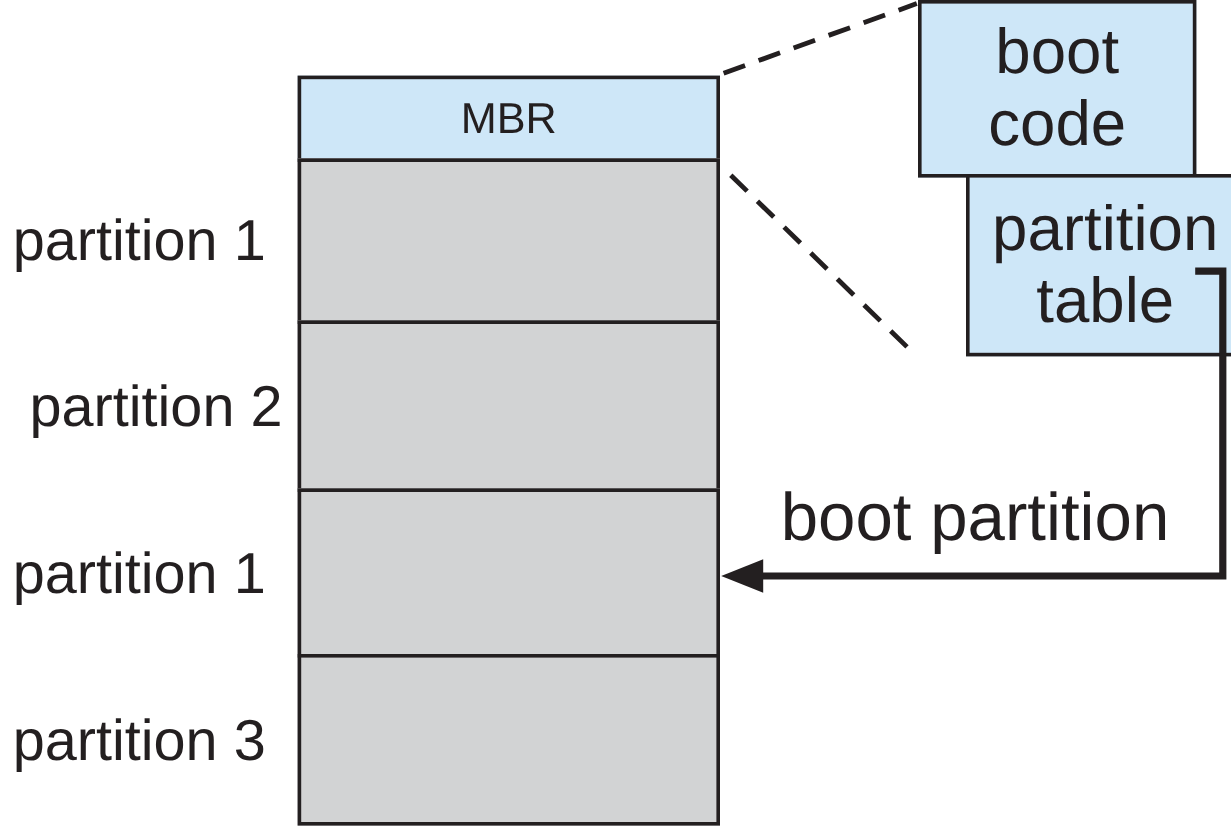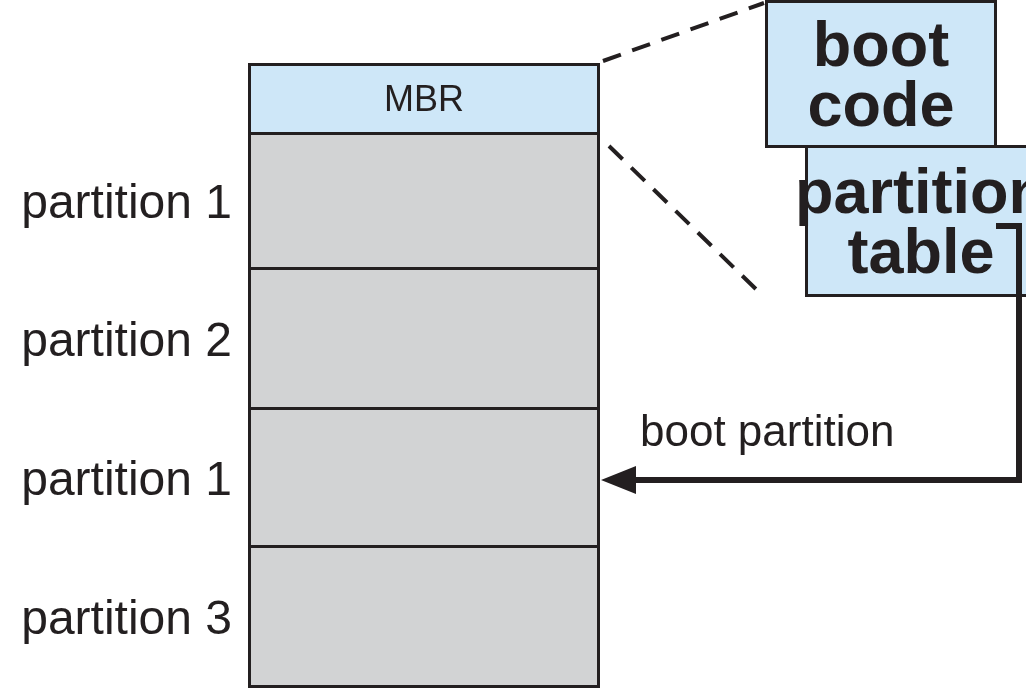--- a/index.html
+++ b/index.html
@@ -42,57 +42,57 @@
   .seg.p1 { height: 138px; }
   .seg.p2 { height: 143px; }
   .seg.p3 { height: 141px; }
   .seg.p4 { height: 143px; }
 
   
   .plabel {
     position: absolute;
     left: 0;
     width: 232px;
-    text-align: right;
+    text-align: center;
     font-size: 48px;
     line-height: 50px;
     white-space: nowrap;
   }
   .plabel.l1 { top: 177px; }
-  .plabel.l2 { top: 315px; }
+  .plabel.l2 { top: 315px; margin-left: 14px; }
   .plabel.l3 { top: 454px; }
   .plabel.l4 { top: 593px; }
 
   
   .detail {
     position: absolute;
     left: 765px;
     top: 0;
     width: 232px;
   }
   .detail .seg {
     display: flex;
     align-items: center;
     justify-content: center;
     text-align: center;
-    font-size: 63px;
+    font-size: 53px;
     line-height: 60px;
-    font-weight: bold;
   }
   .detail .bootcode { height: 148px; }
   .detail .ptable  { height: 152px; margin-left: 40px; }
   .multiline { white-space: pre-line; }
 
   
   .boot-partition {
     position: absolute;
     left: 640px;
     top: 406px;
     width: 345px;
-    font-size: 44px;
+    text-align: center;
+    font-size: 56px;
     line-height: 50px;
     white-space: nowrap;
   }
 
   
   svg.overlay {
     position: absolute;
     left: 0;
     top: 0;
     width: 1026px;

